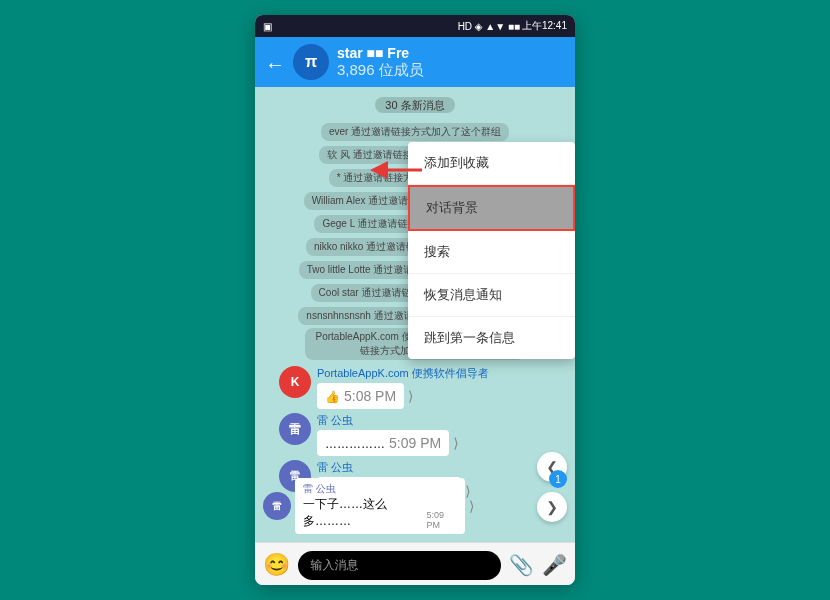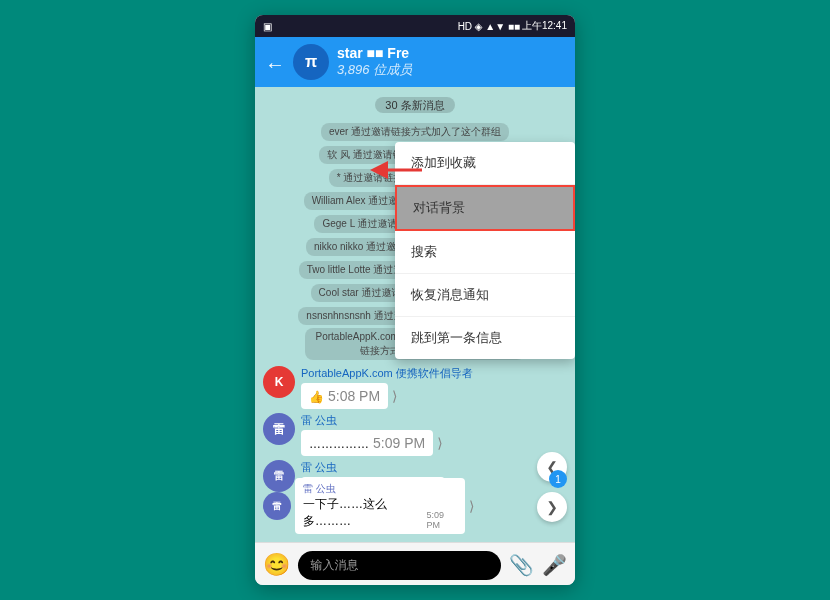--- a/index.html
+++ b/index.html
@@ -77,30 +77,29 @@
       color: white;
       font-size: 14px;
       font-weight: bold;
       white-space: nowrap;
       overflow: hidden;
       text-overflow: ellipsis;
       max-width: 160px;
     }
     .header-members {
       color: rgba(255,255,255,0.8);
-      font-size: 13px;
-      font-style: italic;
+      font-size: 15px;
     }
     
     .chat-area {
       background: #b2dfdb;
       height: 455px;
       overflow: hidden;
       position: relative;
-      padding: 8px 8px;
+      padding: 8px 24px;
     }
     .new-messages-bar {
       text-align: center;
       margin-bottom: 8px;
     }
     .new-messages-bar span {
       background: rgba(0,0,0,0.15);
       color: #333;
       font-size: 11px;
       padding: 2px 10px;
@@ -253,21 +252,21 @@
     .mic-btn {
       font-size: 20px;
       color: #666;
       cursor: pointer;
     }
     
     .dropdown-menu {
       position: absolute;
       top: 55px;
       right: 0;
-      width: 180px;
+      width: 167px;
       background: white;
       border-radius: 4px;
       box-shadow: 0 4px 12px rgba(0,0,0,0.25);
       z-index: 100;
       overflow: hidden;
     }
     .dropdown-item {
       padding: 12px 16px;
       font-size: 13px;
       color: #333;

